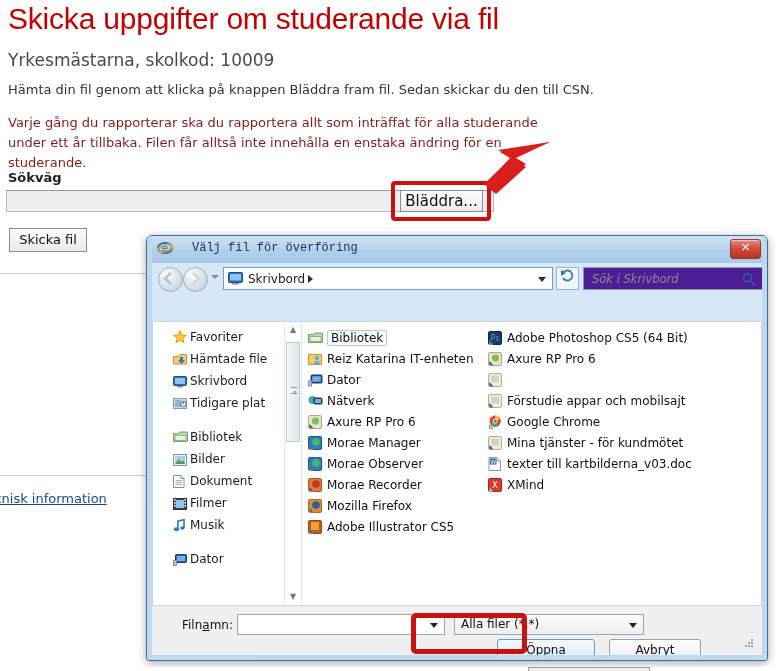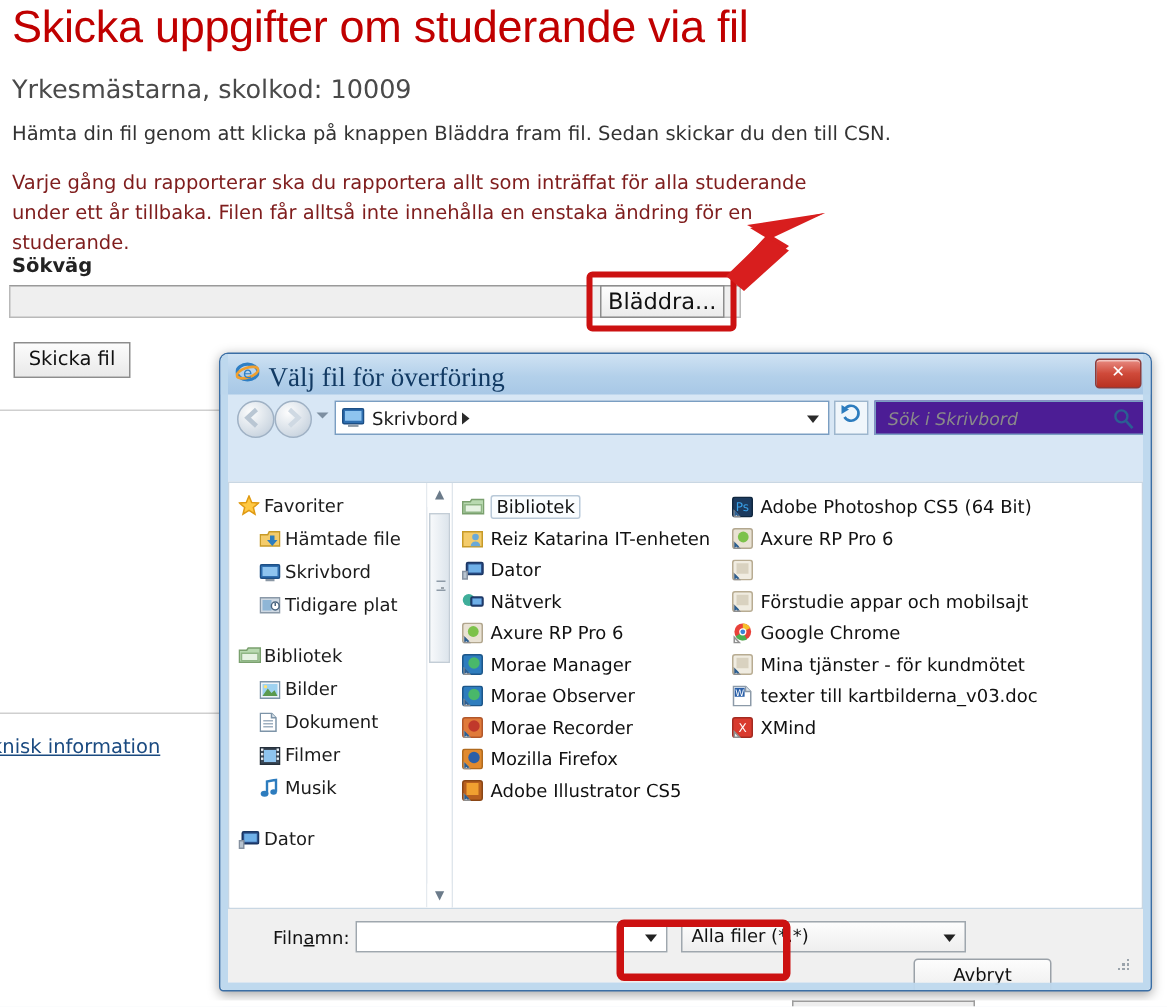--- a/index.html
+++ b/index.html
@@ -86,22 +86,22 @@
     border:5px solid rgba(190,216,238,0.95);
     border-top-width:0; border-radius:0 0 3px 3px;
     box-sizing:border-box; pointer-events:none;
   }
   .titlebar {
     position:absolute; left:0; top:0; width:100%; height:27px;
     background:linear-gradient(#cfe2f3,#b3d0ea 55%,#a8c8e6);
     border-radius:5px 5px 0 0;
   }
   .title-text {
-    position:absolute; left:32px; top:5px; font-size:18px; color:#123a63;
-    font-family:Liberation Serif, serif;
+    position:absolute; left:45px; top:5px; font-size:12px; color:#123a63;
+    font-family:Liberation Mono, monospace;
   }
   .ie-icon { position:absolute; left:10px; top:4px; width:16px; height:16px; }
   .close-btn {
     position:absolute; right:6px; top:3px; width:29px; height:18px;
     border:1px solid #8c3b3b; border-radius:3px;
     background:linear-gradient(#e88b82,#cf4a3a 50%,#b83222);
     color:#fff; font-size:11px; font-weight:bold; text-align:center; line-height:16px;
     box-shadow:inset 0 1px 0 rgba(255,255,255,0.5);
   }
 
@@ -162,21 +162,21 @@
     position:absolute; left:5px; top:85px; right:5px; bottom:54px;
     background:#fff; border:1px solid #c9d7e3; box-sizing:border-box;
     display:flex;
   }
   .navpane {
     position:relative; width:148px; background:#fff;
     border-right:1px solid #dfe6ec; overflow:hidden; flex:0 0 148px;
   }
   .np-item {
     position:relative; height:22px; line-height:22px; font-size:12px; color:#1b1b1b;
-    white-space:nowrap; padding-left:6px;
+    white-space:nowrap; padding-left:20px;
   }
   .np-item.head { font-weight:normal; }
   .np-item .np-ic { display:inline-block; width:17px; vertical-align:-3px; }
   .np-item.child { padding-left:20px; }
   .np-gap { height:12px; }
 
   .np-scroll {
     position:absolute; right:0; top:0; width:16px; height:100%;
     background:#fff; border-left:1px solid #e5eaef;
   }
@@ -686,20 +686,23 @@
     <div class="footer">
       <div class="fn-label">Filn<u>a</u>mn:</div>
       <div class="fn-input">
         <span></span>
         <span class="dd"></span>
       </div>
       <div class="ft-filter">
         <span>Alla filer (*.*)</span>
         <span class="dd"></span>
       </div>
+      <div class="btn-oppna">
+        <span><u>Ö</u>ppna</span>
+      </div>
       <div class="btn-avbryt">Avbryt</div>
       <div class="grip"></div>
     </div>
 
     <div class="dlg-frame-inner"></div>
   </div>
 
   <div class="redbox2"></div>
 
   <div class="bottom-strip"></div>

